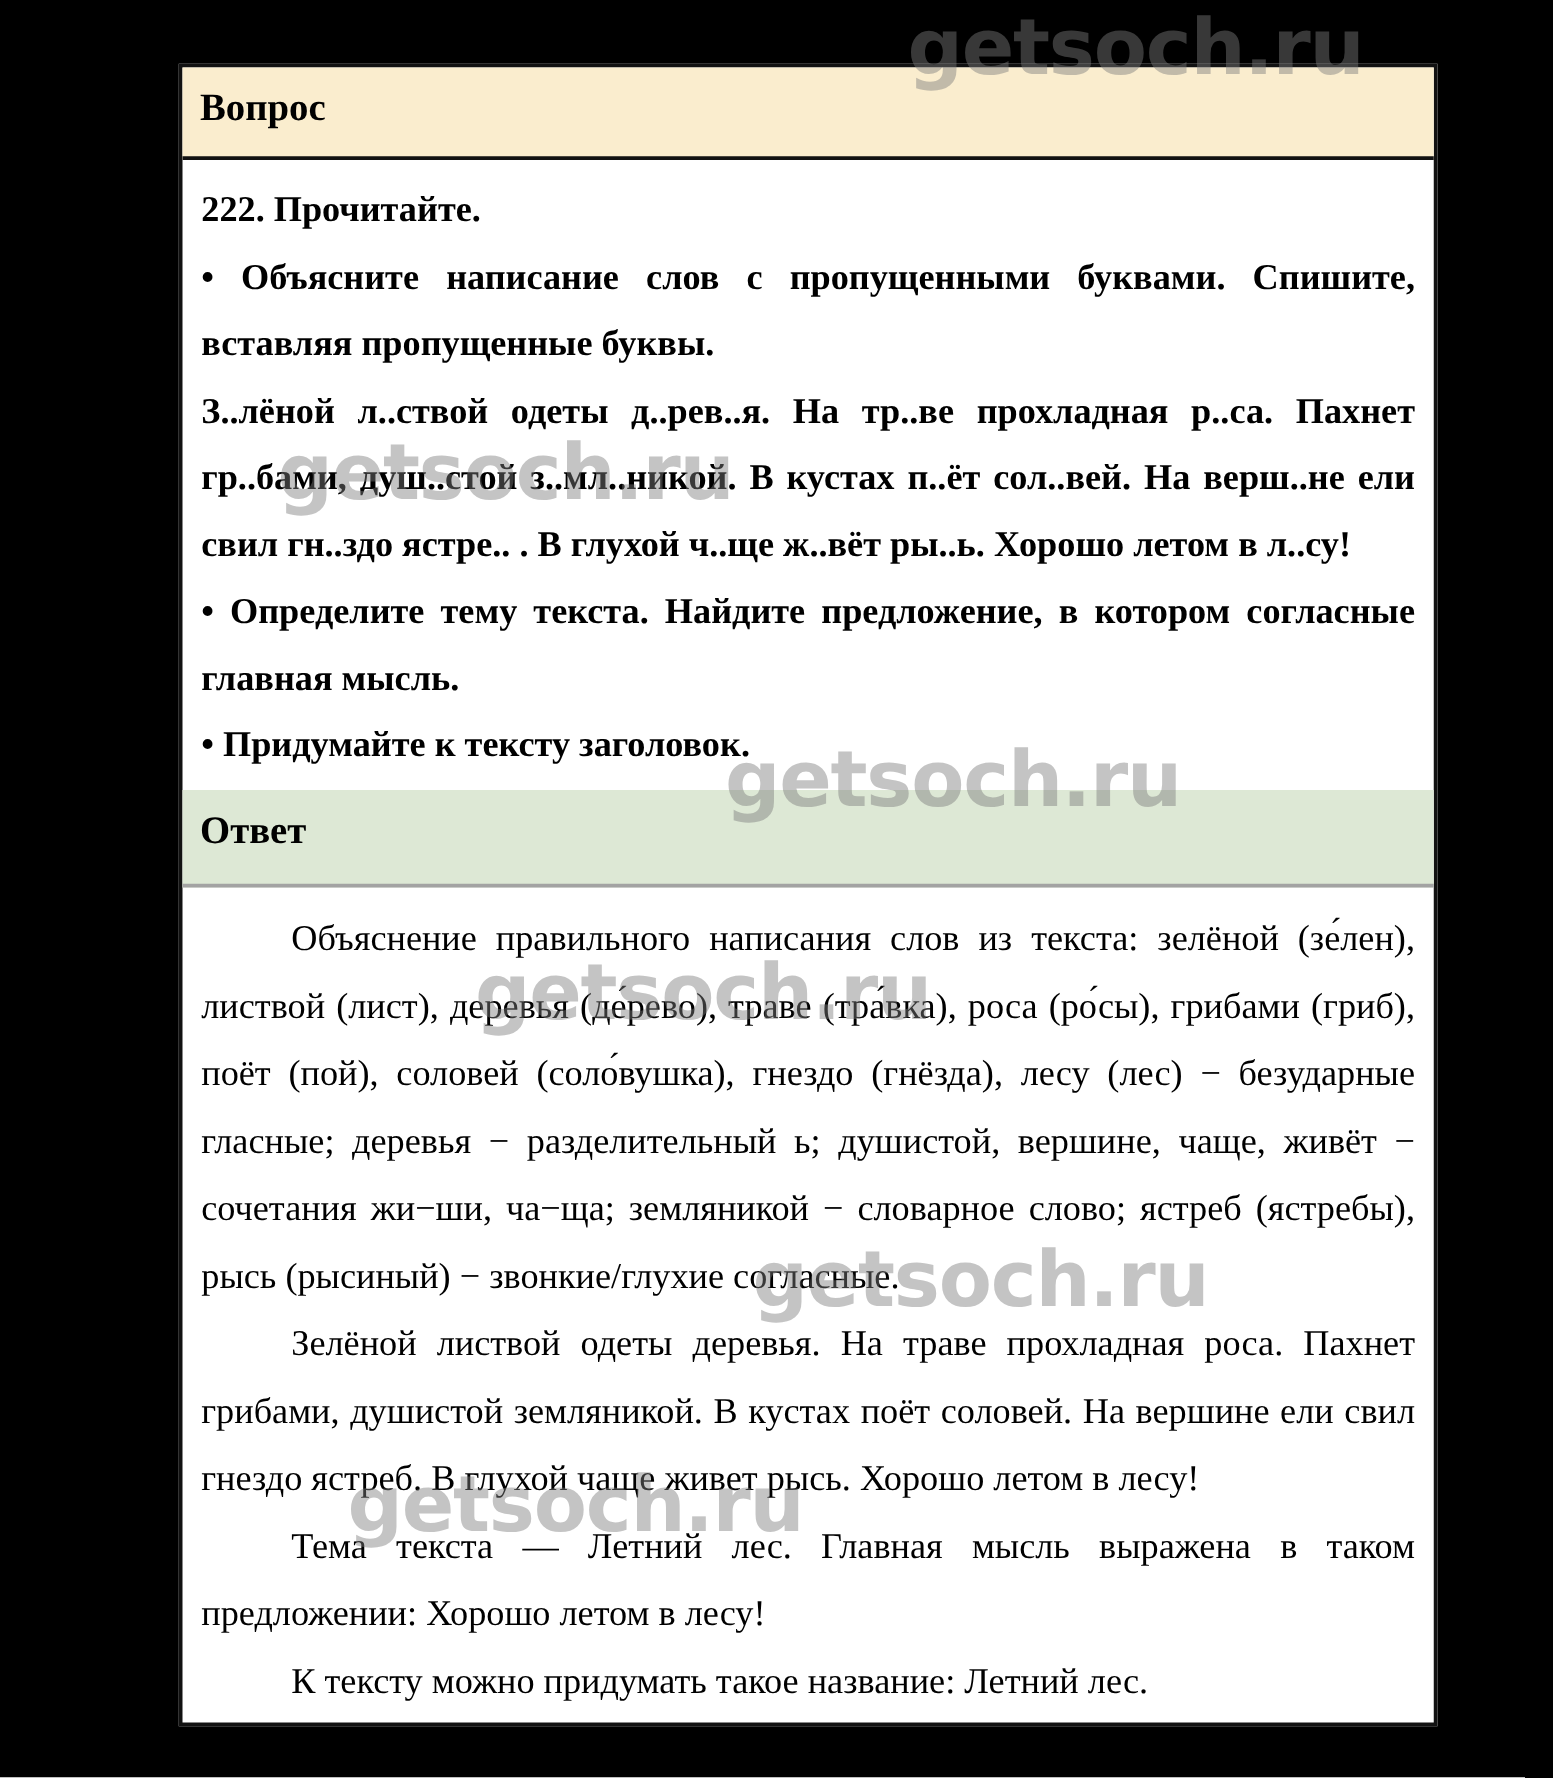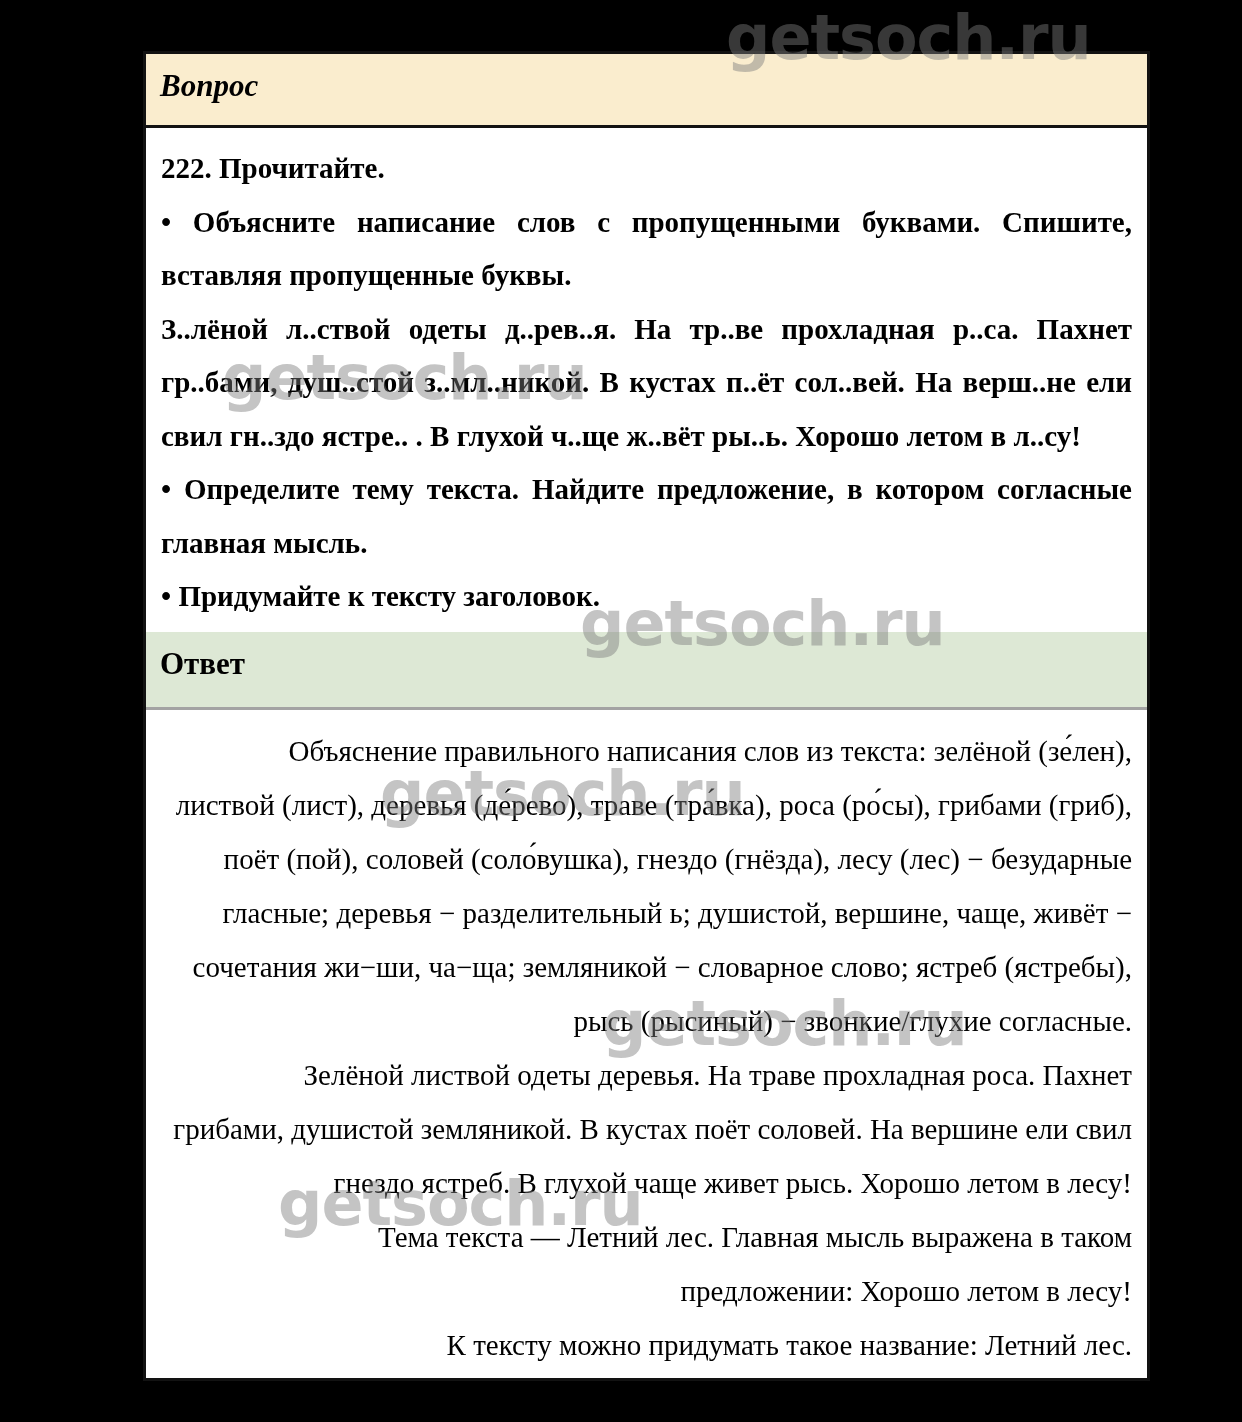--- a/index.html
+++ b/index.html
@@ -27,21 +27,20 @@
     height: 74px;
     padding: 10px 0 0 14px;
     font-size: 31px;
     font-weight: bold;
     color: #000000;
     box-sizing: border-box;
     padding-top: 14px;
   }
   .q-header {
     border-bottom: 3px solid #121212;
-    font-style: italic;
   }
   .a-header {
     border-top: 0;
     border-bottom: 3px solid #a3a3a3;
     height: 78px;
   }
   .cell-body {
     padding: 14px 15px 0 15px;
     color: #000000;
   }
@@ -58,21 +57,20 @@
   }
   .q-body p, .a-body p {
     margin: 0;
     padding: 0;
   }
   .just {
     text-align: justify;
   }
   .ind {
     text-indent: 72px;
-    text-align: right;
   }
   .wm {
     position: absolute;
     z-index: 10;
     font-family: "DejaVu Sans", sans-serif;
     font-size: 62px;
     font-weight: bold;
     letter-spacing: -1px;
     color: rgba(125, 125, 125, 0.45);
     white-space: nowrap;

